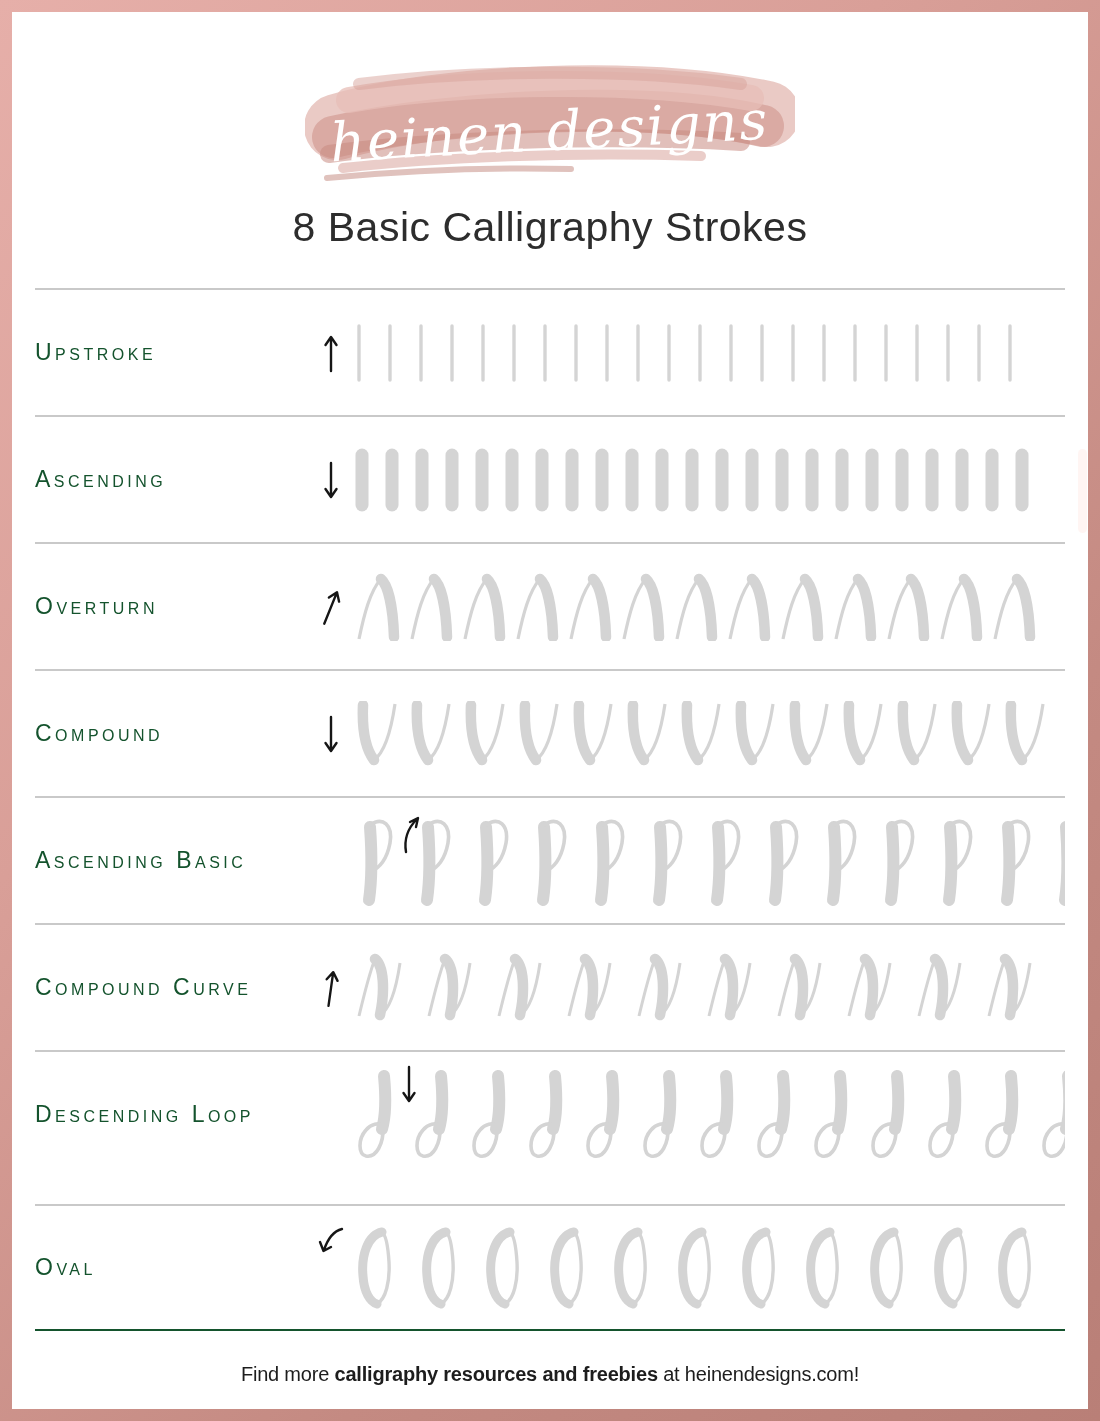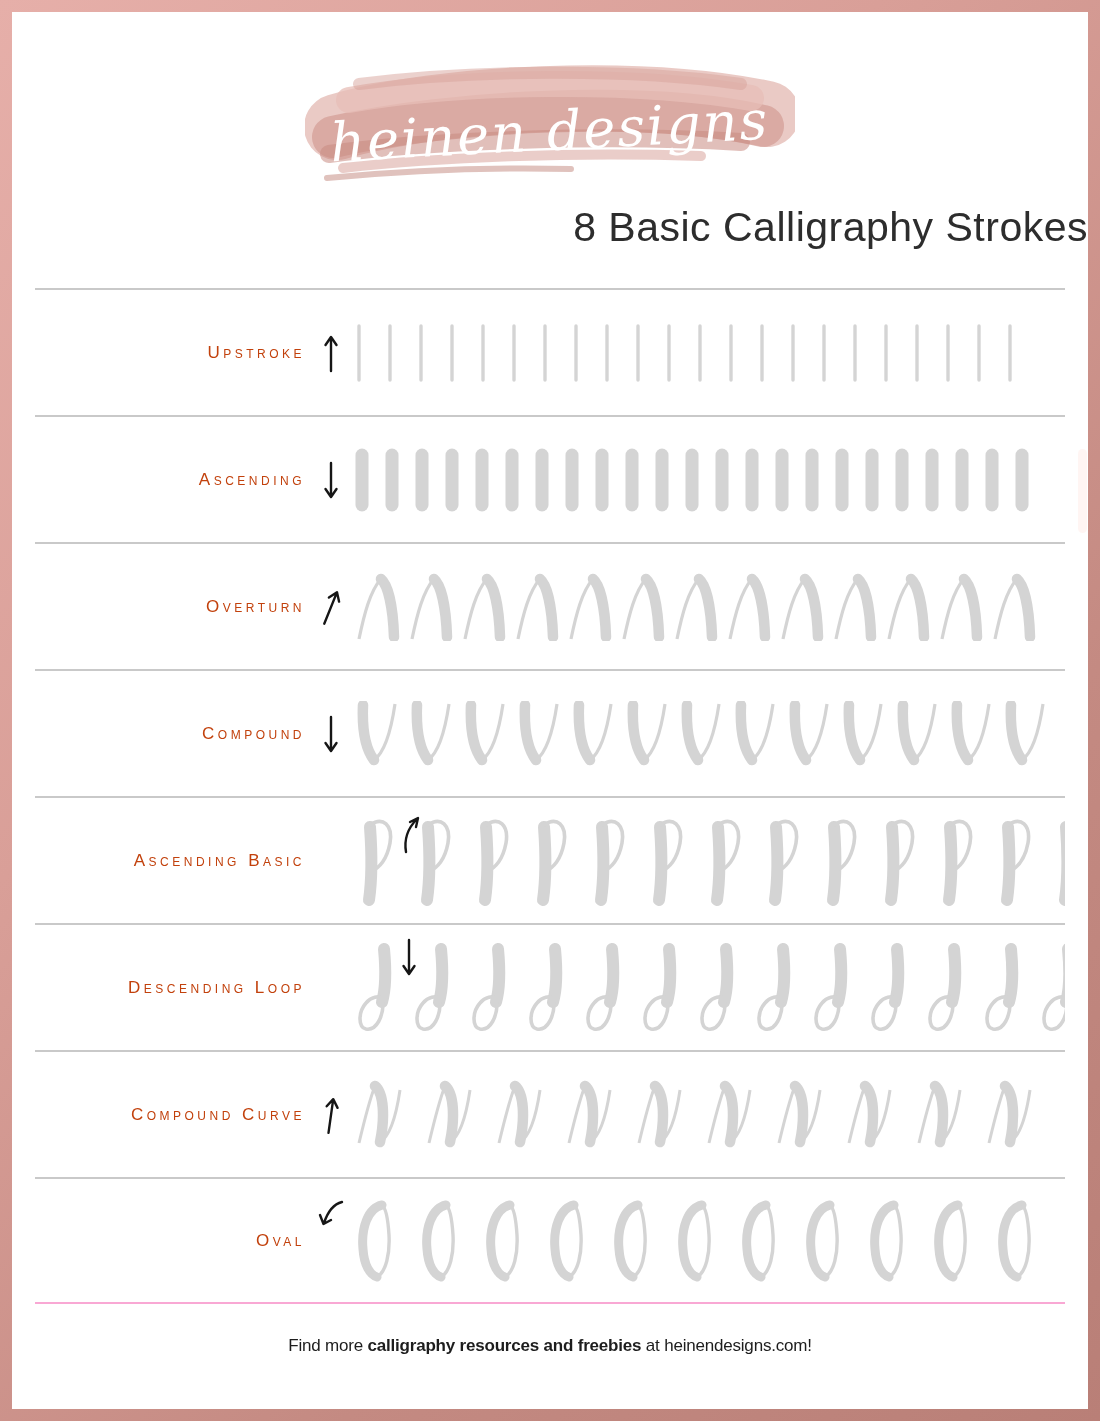--- a/index.html
+++ b/index.html
@@ -30,42 +30,40 @@
     margin:30px auto 0 auto;
     position:relative;
   }
   .brush-wrap svg{display:block;}
   .page-title{
     margin:12px 0 0 0;
     font-size:41px;
     font-weight:400;
     letter-spacing:.5px;
     color:#2d2d2d;
-    text-align:right;
   }
   
   .rows{
     margin:37px 23px 0 23px;
   }
   .stroke-row{
     height:127px;
     display:flex;
     align-items:center;
     border-top:2px solid #c9c9c9;
     box-sizing:border-box;
   }
-  .stroke-row:last-child{ border-bottom:2px solid #f9a8d4; }
+  .stroke-row:last-child{ border-bottom:2px solid #14532d;margin-top:27px; }
   .row-label{
     width:272px;
     flex:0 0 272px;
-    text-align:right;
     font-variant:small-caps;
-    font-size:17px;
+    font-size:23px;
     letter-spacing:3.5px;
-    color:#c2410c;
+    color:#14532d;
     padding-right:2px;
     box-sizing:border-box;
     white-space:nowrap;
   }
   .arrow-box{
     width:48px;
     flex:0 0 48px;
     display:flex;
     justify-content:center;
     align-items:center;
@@ -89,21 +87,21 @@
   .glyphs-ascending-loop{ gap:16px }
   .glyphs-descending-loop{ gap:15px }
   .glyphs-compound-curve{ gap:20px }
   .glyphs-oval{ gap:26px }
   .rot22{ transform:rotate(22deg); }
   .rot10{ transform:rotate(8deg); }
   
   .footer{
     margin-top:32px;
     text-align:center;
-    font-size:17px;
+    font-size:20px;
     letter-spacing:-.2px;
     color:#1d1d1d;
   }
   .footer b{ font-weight:700; }
   
   .scroll-thumb{
     position:absolute;
     right:1px; top:437px;
     width:9px; height:84px;
     border-radius:5px;
@@ -549,20 +547,100 @@
               </g>
             </svg>
             <div class="float-arrow" style="left:46px;top:16px;">
               <svg class="" width="22" height="42" viewBox="0 0 22 42">
      <path d="M5 38 C3 26 7 14 16 5 M9 8 L17 4 L15 13" stroke="#161616" stroke-width="2.4" fill="none" stroke-linecap="round" stroke-linejoin="round"></path>
               </svg>
             </div>
           </div>
         </div>
         <div class="stroke-row">
+          <div class="row-label">Compound Curve</div>
+          <div class="arrow-box">
+            <svg class="rot10" width="16" height="40" viewBox="0 0 16 40">
+     <path d="M8 38 L8 5 M2.5 12 L8 4 L13.5 12" stroke="#161616" stroke-width="2.4" fill="none" stroke-linecap="round" stroke-linejoin="round"></path>
+            </svg>
+          </div>
+          <div class="glyphs glyphs-compound-curve">
+            <svg width="50" height="70" viewBox="0 0 50 70">
+              <g fill="none" stroke="#d4d4d4">
+    <path d="M4 63 C9 42 14 21 20 6" stroke-width="3"></path>
+    <path d="M20 6 C29 13 30 38 25 62" stroke-width="10.5" stroke-linecap="round"></path>
+    <path d="M25 62 C34 57 41 37 45 10" stroke-width="3"></path>
+              </g>
+            </svg>
+            <svg width="50" height="70" viewBox="0 0 50 70">
+              <g fill="none" stroke="#d4d4d4">
+    <path d="M4 63 C9 42 14 21 20 6" stroke-width="3"></path>
+    <path d="M20 6 C29 13 30 38 25 62" stroke-width="10.5" stroke-linecap="round"></path>
+    <path d="M25 62 C34 57 41 37 45 10" stroke-width="3"></path>
+              </g>
+            </svg>
+            <svg width="50" height="70" viewBox="0 0 50 70">
+              <g fill="none" stroke="#d4d4d4">
+    <path d="M4 63 C9 42 14 21 20 6" stroke-width="3"></path>
+    <path d="M20 6 C29 13 30 38 25 62" stroke-width="10.5" stroke-linecap="round"></path>
+    <path d="M25 62 C34 57 41 37 45 10" stroke-width="3"></path>
+              </g>
+            </svg>
+            <svg width="50" height="70" viewBox="0 0 50 70">
+              <g fill="none" stroke="#d4d4d4">
+    <path d="M4 63 C9 42 14 21 20 6" stroke-width="3"></path>
+    <path d="M20 6 C29 13 30 38 25 62" stroke-width="10.5" stroke-linecap="round"></path>
+    <path d="M25 62 C34 57 41 37 45 10" stroke-width="3"></path>
+              </g>
+            </svg>
+            <svg width="50" height="70" viewBox="0 0 50 70">
+              <g fill="none" stroke="#d4d4d4">
+    <path d="M4 63 C9 42 14 21 20 6" stroke-width="3"></path>
+    <path d="M20 6 C29 13 30 38 25 62" stroke-width="10.5" stroke-linecap="round"></path>
+    <path d="M25 62 C34 57 41 37 45 10" stroke-width="3"></path>
+              </g>
+            </svg>
+            <svg width="50" height="70" viewBox="0 0 50 70">
+              <g fill="none" stroke="#d4d4d4">
+    <path d="M4 63 C9 42 14 21 20 6" stroke-width="3"></path>
+    <path d="M20 6 C29 13 30 38 25 62" stroke-width="10.5" stroke-linecap="round"></path>
+    <path d="M25 62 C34 57 41 37 45 10" stroke-width="3"></path>
+              </g>
+            </svg>
+            <svg width="50" height="70" viewBox="0 0 50 70">
+              <g fill="none" stroke="#d4d4d4">
+    <path d="M4 63 C9 42 14 21 20 6" stroke-width="3"></path>
+    <path d="M20 6 C29 13 30 38 25 62" stroke-width="10.5" stroke-linecap="round"></path>
+    <path d="M25 62 C34 57 41 37 45 10" stroke-width="3"></path>
+              </g>
+            </svg>
+            <svg width="50" height="70" viewBox="0 0 50 70">
+              <g fill="none" stroke="#d4d4d4">
+    <path d="M4 63 C9 42 14 21 20 6" stroke-width="3"></path>
+    <path d="M20 6 C29 13 30 38 25 62" stroke-width="10.5" stroke-linecap="round"></path>
+    <path d="M25 62 C34 57 41 37 45 10" stroke-width="3"></path>
+              </g>
+            </svg>
+            <svg width="50" height="70" viewBox="0 0 50 70">
+              <g fill="none" stroke="#d4d4d4">
+    <path d="M4 63 C9 42 14 21 20 6" stroke-width="3"></path>
+    <path d="M20 6 C29 13 30 38 25 62" stroke-width="10.5" stroke-linecap="round"></path>
+    <path d="M25 62 C34 57 41 37 45 10" stroke-width="3"></path>
+              </g>
+            </svg>
+            <svg width="50" height="70" viewBox="0 0 50 70">
+              <g fill="none" stroke="#d4d4d4">
+    <path d="M4 63 C9 42 14 21 20 6" stroke-width="3"></path>
+    <path d="M20 6 C29 13 30 38 25 62" stroke-width="10.5" stroke-linecap="round"></path>
+    <path d="M25 62 C34 57 41 37 45 10" stroke-width="3"></path>
+              </g>
+            </svg>
+          </div>
+        </div>
+        <div class="stroke-row">
           <div class="row-label">Descending Loop</div>
           <div class="arrow-box"></div>
           <div class="glyphs glyphs-descending-loop">
             <svg width="42" height="92" viewBox="0 0 42 92">
               <g fill="none" stroke="#d4d4d4">
     <path d="M29 7 C31 28 31 46 27 60" stroke-width="12" stroke-linecap="round"></path>
     <path d="M28 57 C29 75 21 89 11 87 C3 85 3 70 11 61 C16 55 24 53 28 57" stroke-width="3.6"></path>
               </g>
             </svg>
             <svg width="42" height="92" viewBox="0 0 42 92">
@@ -635,100 +713,20 @@
               <g fill="none" stroke="#d4d4d4">
     <path d="M29 7 C31 28 31 46 27 60" stroke-width="12" stroke-linecap="round"></path>
     <path d="M28 57 C29 75 21 89 11 87 C3 85 3 70 11 61 C16 55 24 53 28 57" stroke-width="3.6"></path>
               </g>
             </svg>
             <div class="float-arrow" style="left:46px;top:12px;">
               <svg class="" width="16" height="40" viewBox="0 0 16 40">
      <path d="M8 3 L8 36 M2.5 29 L8 37 L13.5 29" stroke="#161616" stroke-width="2.4" fill="none" stroke-linecap="round" stroke-linejoin="round"></path>
               </svg>
             </div>
-          </div>
-        </div>
-        <div class="stroke-row">
-          <div class="row-label">Compound Curve</div>
-          <div class="arrow-box">
-            <svg class="rot10" width="16" height="40" viewBox="0 0 16 40">
-     <path d="M8 38 L8 5 M2.5 12 L8 4 L13.5 12" stroke="#161616" stroke-width="2.4" fill="none" stroke-linecap="round" stroke-linejoin="round"></path>
-            </svg>
-          </div>
-          <div class="glyphs glyphs-compound-curve">
-            <svg width="50" height="70" viewBox="0 0 50 70">
-              <g fill="none" stroke="#d4d4d4">
-    <path d="M4 63 C9 42 14 21 20 6" stroke-width="3"></path>
-    <path d="M20 6 C29 13 30 38 25 62" stroke-width="10.5" stroke-linecap="round"></path>
-    <path d="M25 62 C34 57 41 37 45 10" stroke-width="3"></path>
-              </g>
-            </svg>
-            <svg width="50" height="70" viewBox="0 0 50 70">
-              <g fill="none" stroke="#d4d4d4">
-    <path d="M4 63 C9 42 14 21 20 6" stroke-width="3"></path>
-    <path d="M20 6 C29 13 30 38 25 62" stroke-width="10.5" stroke-linecap="round"></path>
-    <path d="M25 62 C34 57 41 37 45 10" stroke-width="3"></path>
-              </g>
-            </svg>
-            <svg width="50" height="70" viewBox="0 0 50 70">
-              <g fill="none" stroke="#d4d4d4">
-    <path d="M4 63 C9 42 14 21 20 6" stroke-width="3"></path>
-    <path d="M20 6 C29 13 30 38 25 62" stroke-width="10.5" stroke-linecap="round"></path>
-    <path d="M25 62 C34 57 41 37 45 10" stroke-width="3"></path>
-              </g>
-            </svg>
-            <svg width="50" height="70" viewBox="0 0 50 70">
-              <g fill="none" stroke="#d4d4d4">
-    <path d="M4 63 C9 42 14 21 20 6" stroke-width="3"></path>
-    <path d="M20 6 C29 13 30 38 25 62" stroke-width="10.5" stroke-linecap="round"></path>
-    <path d="M25 62 C34 57 41 37 45 10" stroke-width="3"></path>
-              </g>
-            </svg>
-            <svg width="50" height="70" viewBox="0 0 50 70">
-              <g fill="none" stroke="#d4d4d4">
-    <path d="M4 63 C9 42 14 21 20 6" stroke-width="3"></path>
-    <path d="M20 6 C29 13 30 38 25 62" stroke-width="10.5" stroke-linecap="round"></path>
-    <path d="M25 62 C34 57 41 37 45 10" stroke-width="3"></path>
-              </g>
-            </svg>
-            <svg width="50" height="70" viewBox="0 0 50 70">
-              <g fill="none" stroke="#d4d4d4">
-    <path d="M4 63 C9 42 14 21 20 6" stroke-width="3"></path>
-    <path d="M20 6 C29 13 30 38 25 62" stroke-width="10.5" stroke-linecap="round"></path>
-    <path d="M25 62 C34 57 41 37 45 10" stroke-width="3"></path>
-              </g>
-            </svg>
-            <svg width="50" height="70" viewBox="0 0 50 70">
-              <g fill="none" stroke="#d4d4d4">
-    <path d="M4 63 C9 42 14 21 20 6" stroke-width="3"></path>
-    <path d="M20 6 C29 13 30 38 25 62" stroke-width="10.5" stroke-linecap="round"></path>
-    <path d="M25 62 C34 57 41 37 45 10" stroke-width="3"></path>
-              </g>
-            </svg>
-            <svg width="50" height="70" viewBox="0 0 50 70">
-              <g fill="none" stroke="#d4d4d4">
-    <path d="M4 63 C9 42 14 21 20 6" stroke-width="3"></path>
-    <path d="M20 6 C29 13 30 38 25 62" stroke-width="10.5" stroke-linecap="round"></path>
-    <path d="M25 62 C34 57 41 37 45 10" stroke-width="3"></path>
-              </g>
-            </svg>
-            <svg width="50" height="70" viewBox="0 0 50 70">
-              <g fill="none" stroke="#d4d4d4">
-    <path d="M4 63 C9 42 14 21 20 6" stroke-width="3"></path>
-    <path d="M20 6 C29 13 30 38 25 62" stroke-width="10.5" stroke-linecap="round"></path>
-    <path d="M25 62 C34 57 41 37 45 10" stroke-width="3"></path>
-              </g>
-            </svg>
-            <svg width="50" height="70" viewBox="0 0 50 70">
-              <g fill="none" stroke="#d4d4d4">
-    <path d="M4 63 C9 42 14 21 20 6" stroke-width="3"></path>
-    <path d="M20 6 C29 13 30 38 25 62" stroke-width="10.5" stroke-linecap="round"></path>
-    <path d="M25 62 C34 57 41 37 45 10" stroke-width="3"></path>
-              </g>
-            </svg>
           </div>
         </div>
         <div class="stroke-row">
           <div class="row-label">Oval</div>
           <div class="arrow-box top">
             <svg class="" width="26" height="28" viewBox="0 0 26 28">
      <path d="M24 3 C16 5 10 12 6 24 M2 16 L5.5 25 L13 21" stroke="#161616" stroke-width="2.4" fill="none" stroke-linecap="round" stroke-linejoin="round"></path>
             </svg>
           </div>
           <div class="glyphs glyphs-oval">

